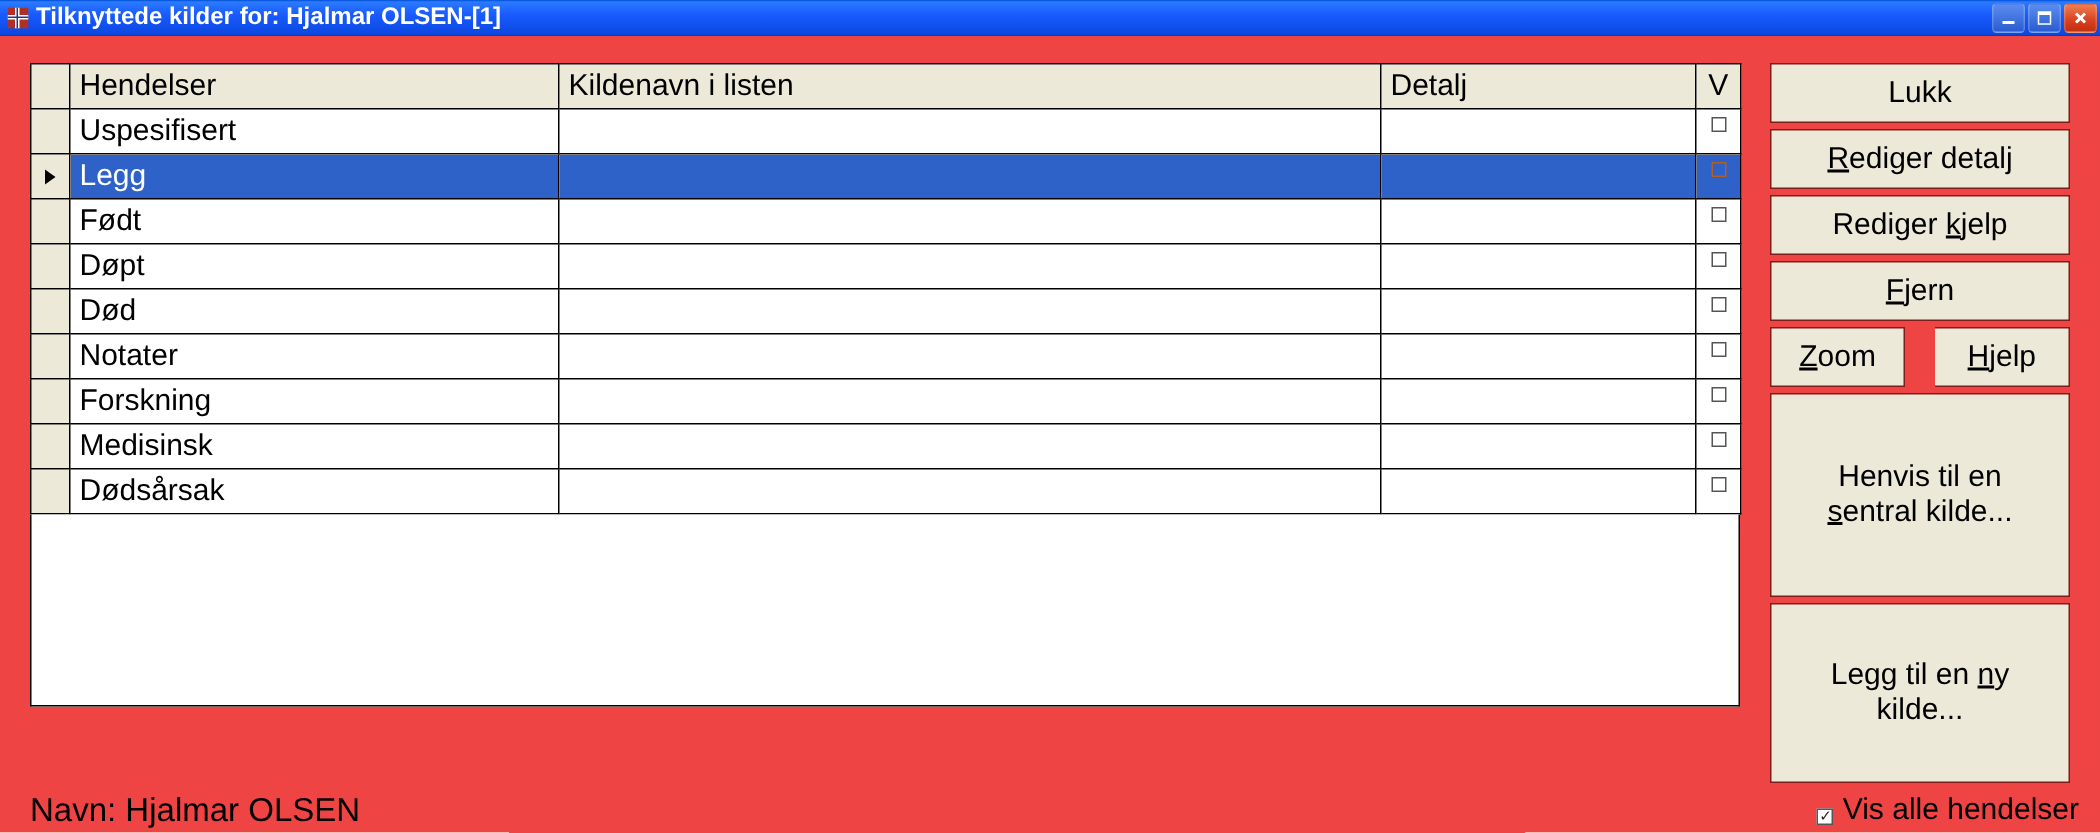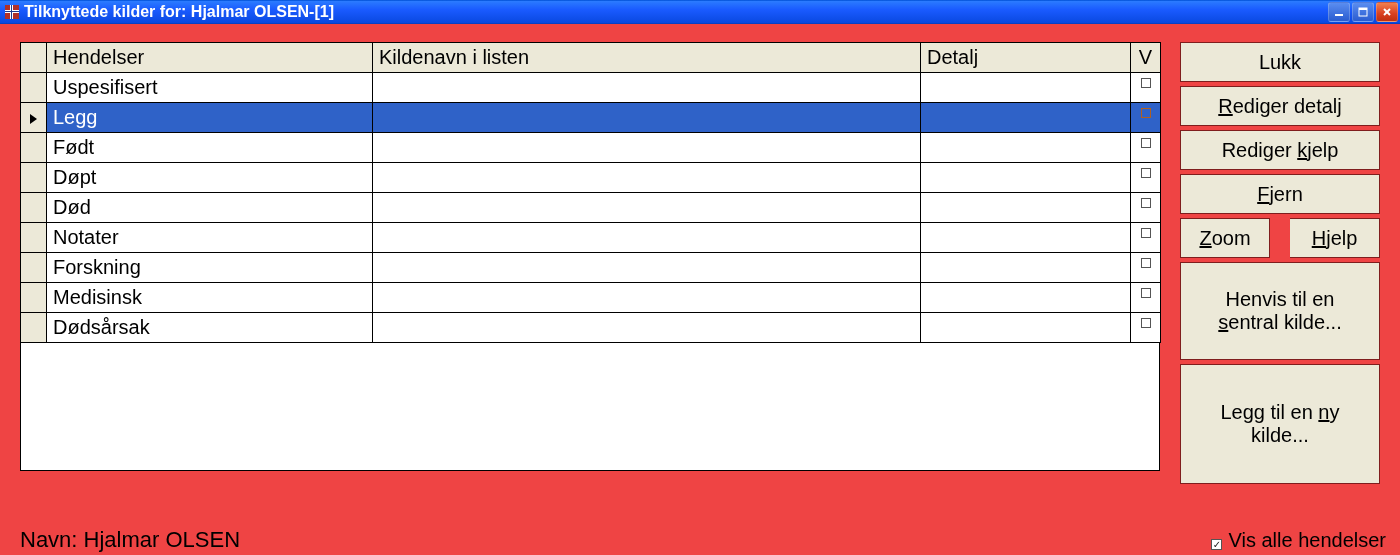--- a/index.html
+++ b/index.html
@@ -353,21 +353,21 @@
             <span></span><span class="u">Z</span><span>oom</span>
           </span>
         </div>
         <div class="btn-half" style="border-left:none">
           <span>
             <span></span><span class="u">H</span><span>jelp</span>
           </span>
         </div>
       </div>
       <div class="gap-s"></div>
-      <div class="btn btn-tall" style="height:98px">
+      <div class="btn btn-tall" style="height:136px">
         <span>
           <span>Henvis til en</span><br>
           <span></span><span class="u">s</span><span>entral kilde...</span>
         </span>
       </div>
       <div class="gap-s"></div>
       <div class="btn btn-tall" style="height:120px">
         <span>
           <span>Legg til en </span><span class="u">n</span><span>y</span><br>
           <span>kilde...</span>

